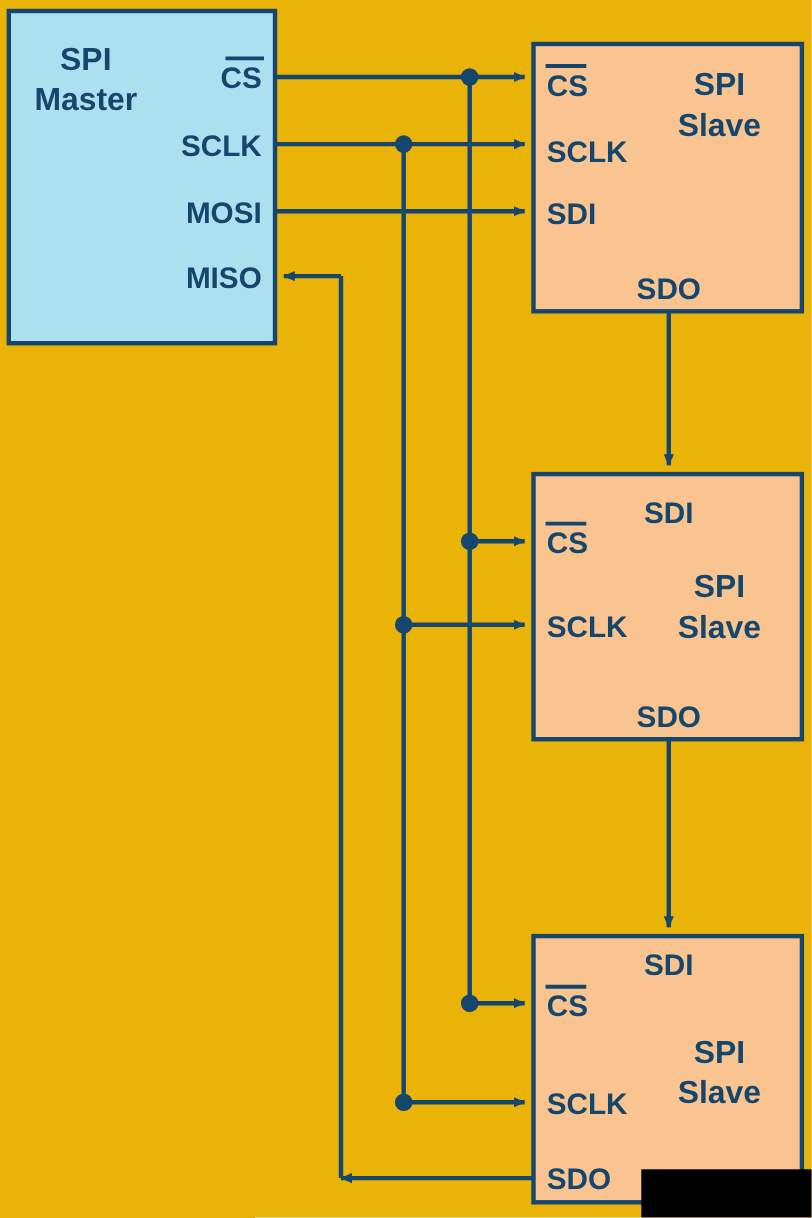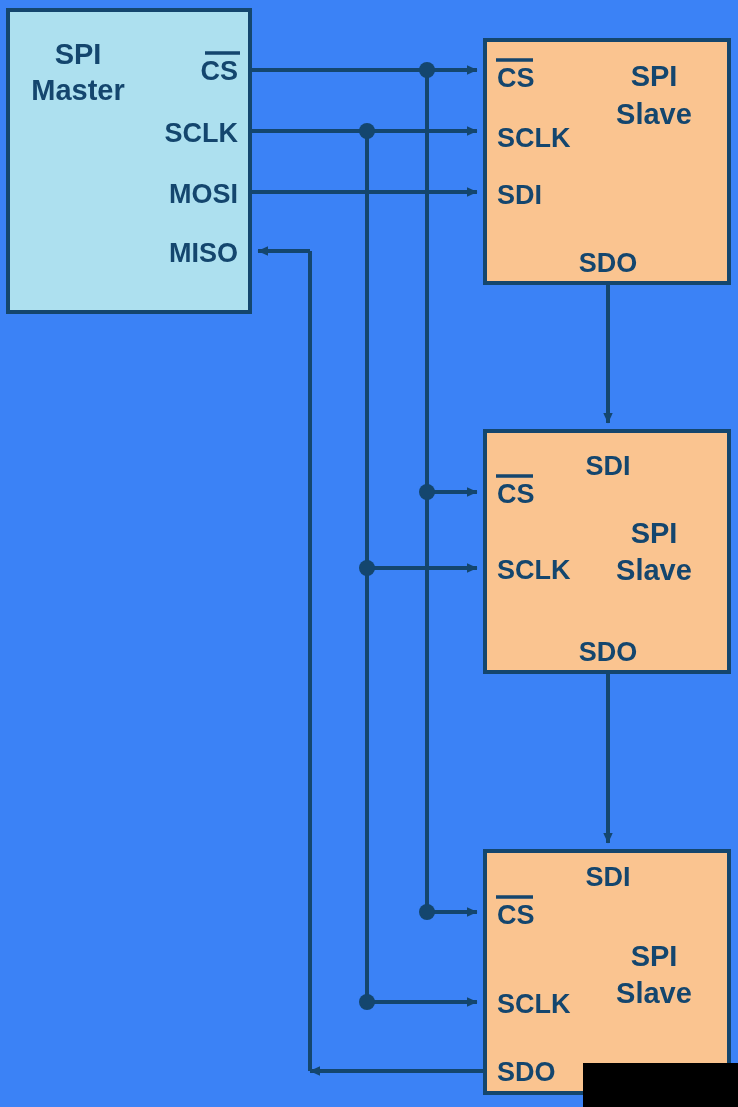--- a/index.html
+++ b/index.html
@@ -8,21 +8,21 @@
     padding: 0;
     background: #ffffff;
   }
   body {
     font-family: "Liberation Sans", sans-serif;
   }
   #diagram-root {
     position: relative;
     width: 738px;
     height: 1107px;
-    background: #3b82f6;
+    background: #eab308;
     overflow: hidden;
   }
   #diagram-svg {
     position: absolute;
     top: 0;
     left: 0;
     width: 738px;
     height: 1107px;
   }
   .blk-label {

